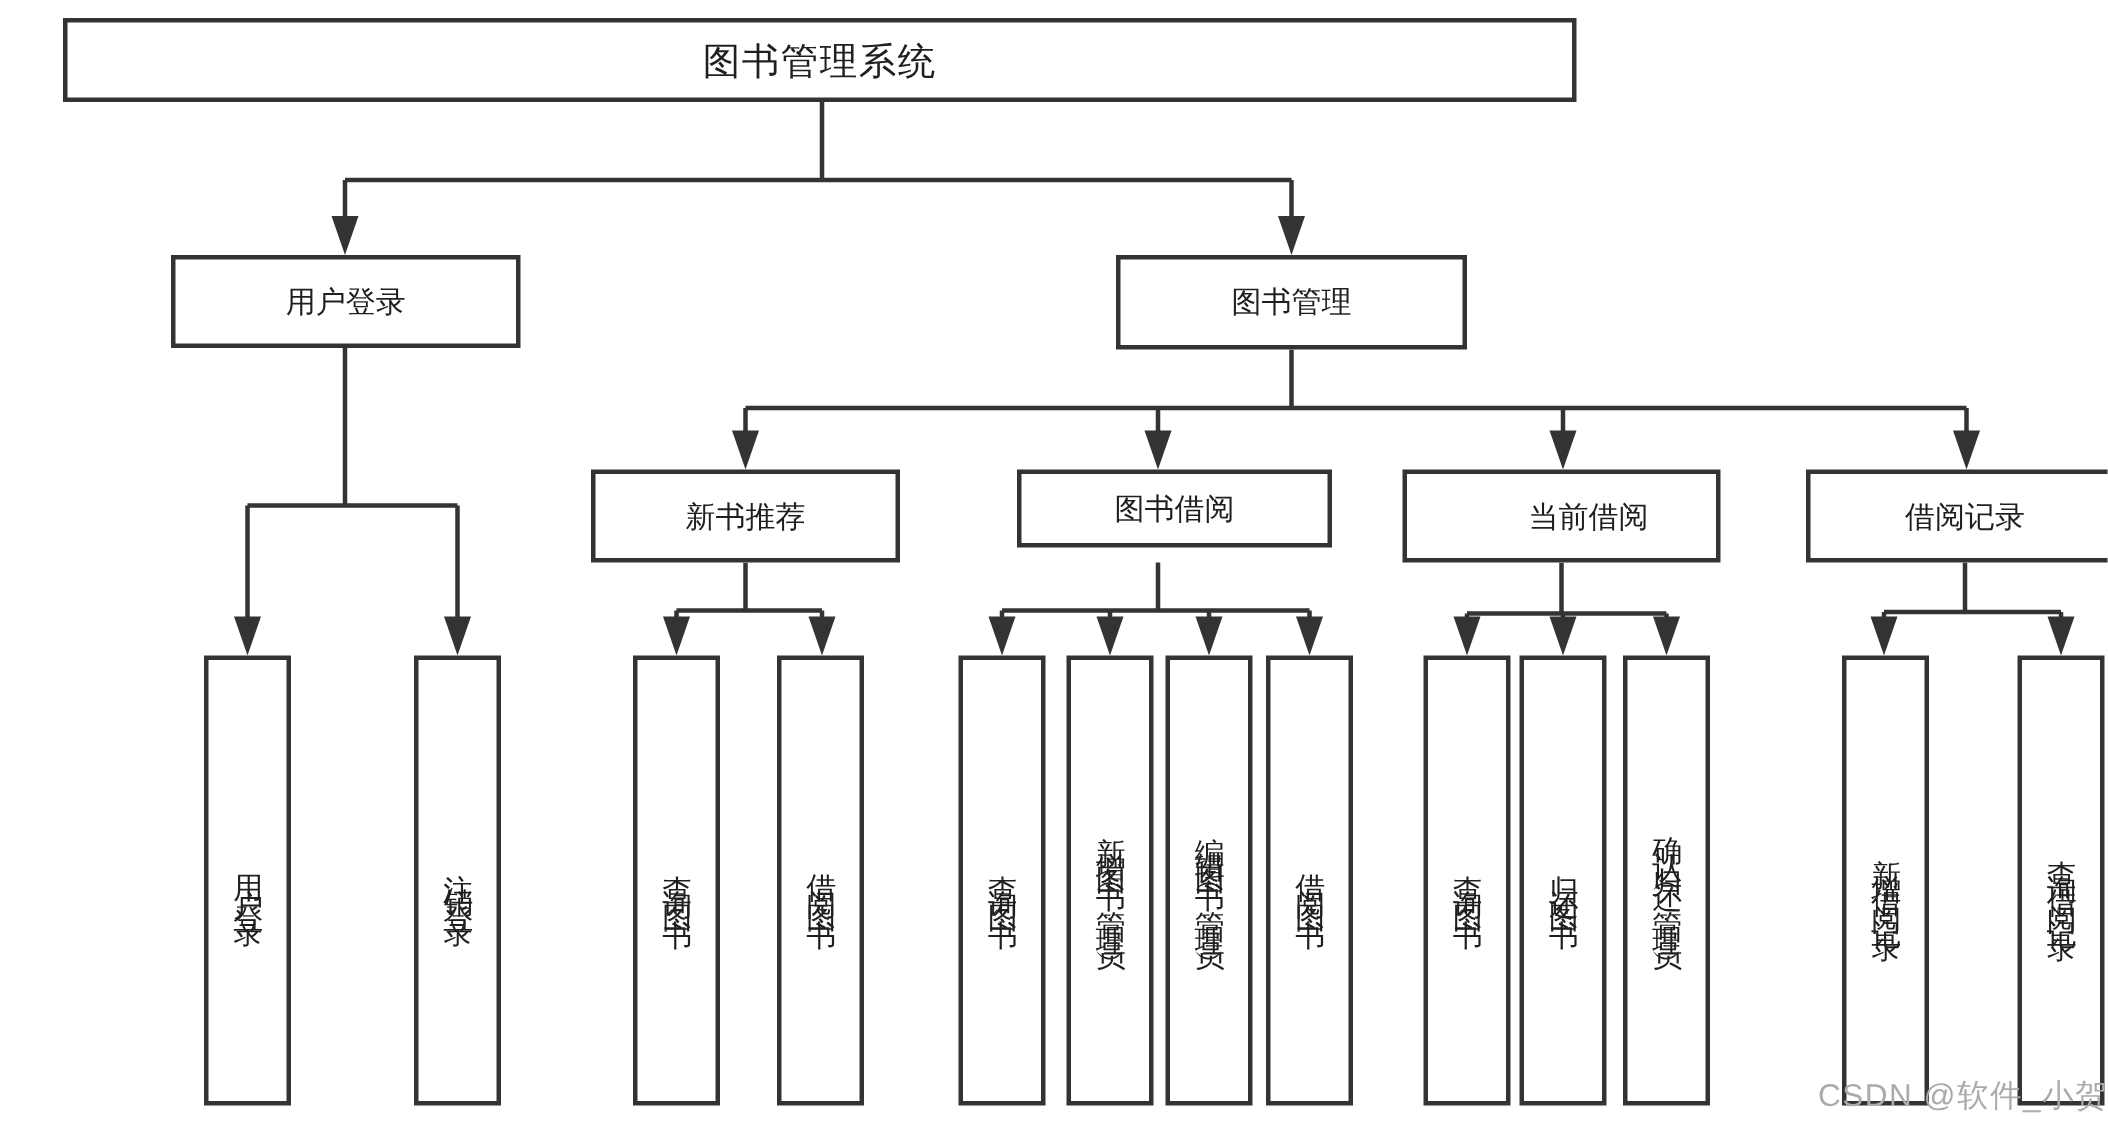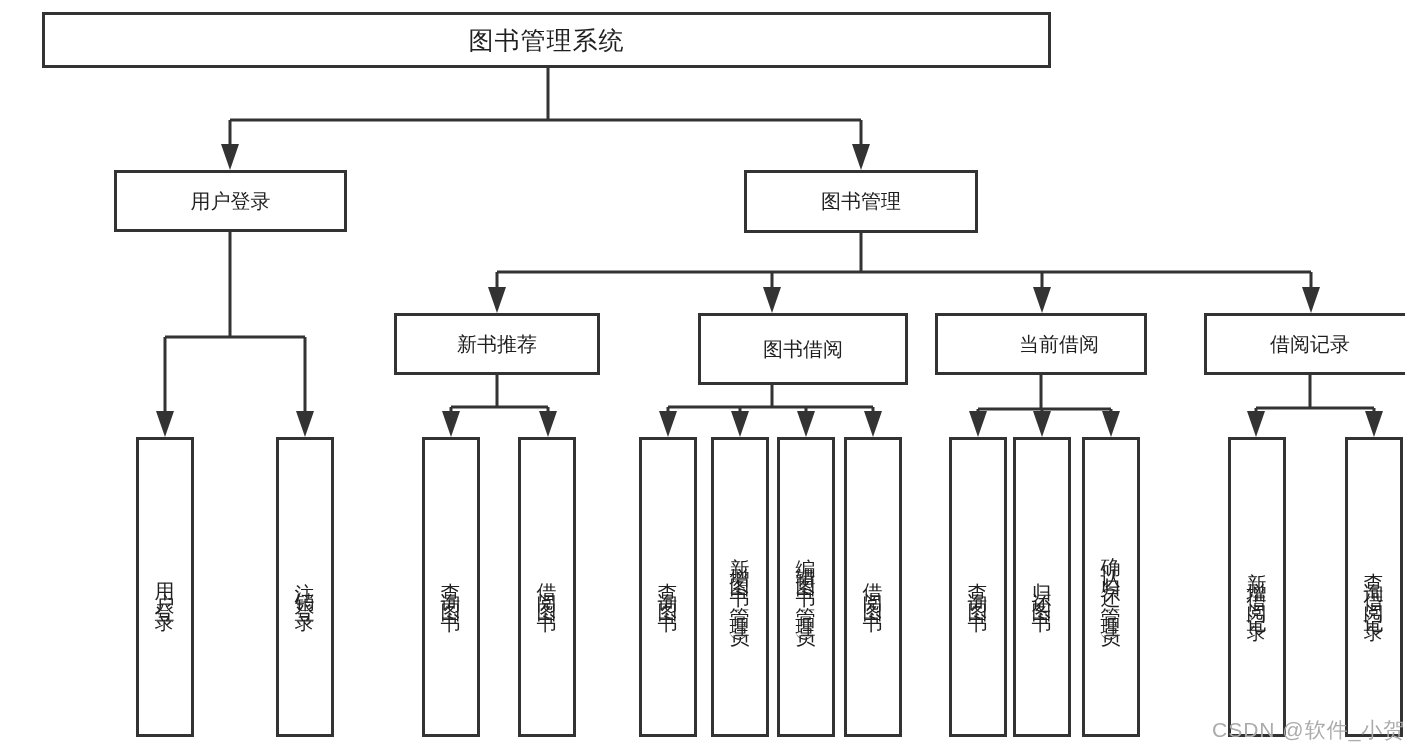--- a/index.html
+++ b/index.html
@@ -112,21 +112,21 @@
     <use href="#arrowhead" x="1224" y="437"></use>
     <use href="#arrowhead" x="1342" y="437"></use>
   </svg>
 
   <div class="node title" style="left:10px; top:12px; width:1009px; height:56px;">图书管理系统</div>
 
   <div class="node" style="left:82px; top:170px; width:233px; height:62px;">用户登录</div>
   <div class="node" style="left:712px; top:170px; width:234px; height:63px;font-family:Liberation Mono, monospace;">图书管理</div>
 
   <div class="node" style="left:362px; top:313px; width:206px; height:62px;">新书推荐</div>
-  <div class="node" style="left:666px; top:313px; width:210px; height:72px;">图书借阅</div>
+  <div class="node" style="left:646px; top:313px; width:210px; height:52px;">图书借阅</div>
   <div class="node" style="left:903px; top:313px; width:212px; height:62px;padding-left:36px;">当前借阅</div>
   <div class="node" style="left:1172px; top:313px; width:212px; height:62px;">借阅记录</div>
 
   <div class="node v" style="left:104px; top:437px; width:58px; height:300px;">用户登录</div>
   <div class="node v" style="left:244px; top:437px; width:58px; height:300px;">注销登录</div>
 
   <div class="node v" style="left:390px; top:437px; width:58px; height:300px;">查询图书</div>
   <div class="node v" style="left:486px; top:437px; width:58px; height:300px;">借阅图书</div>
 
   <div class="node v" style="left:607px; top:437px; width:58px; height:300px;">查询图书</div>

